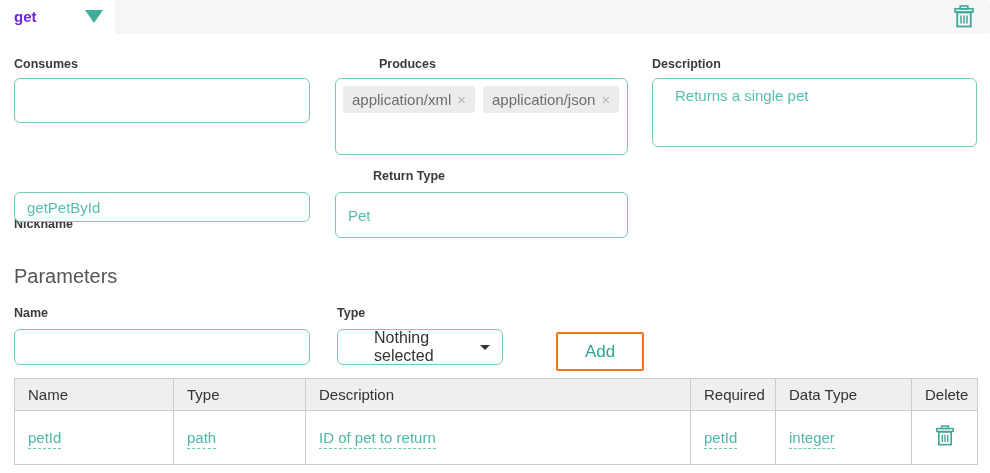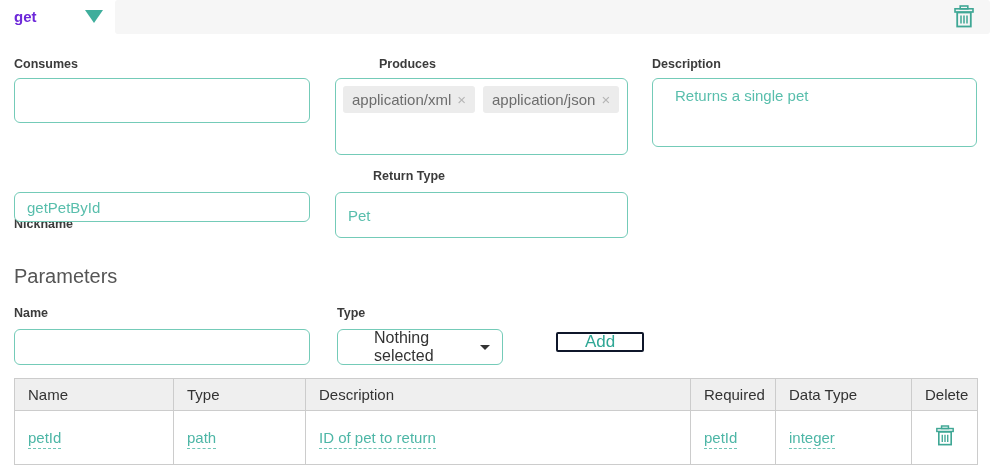--- a/index.html
+++ b/index.html
@@ -100,22 +100,22 @@
     cursor: pointer; background: #fff;
   }
   .type-dropdown .selected-text { font-size: 16px; color: #333; margin-left: 24px; }
   .dd-caret {
     width: 0; height: 0; margin-left: 14px;
     border-left: 5px solid transparent;
     border-right: 5px solid transparent;
     border-top: 5px solid #333;
   }
   .add-button {
-    left: 556px; top: 332px; width: 88px; height: 20px;
-    background: #fff; border: 2px solid #0f172a; border-radius: 2px;
+    left: 556px; top: 332px; width: 88px; height: 39px;
+    background: #fff; border: 2px solid #f97316; border-radius: 2px;
     color: #2fa795; font-size: 17px; cursor: pointer;
     font-family: "Liberation Sans", "DejaVu Sans", sans-serif;
     display: flex; align-items: center; justify-content: center;
   }
 
   
   .params-table {
     left: 14px; top: 378px; width: 963px;
     border-collapse: collapse; table-layout: fixed;
   }

